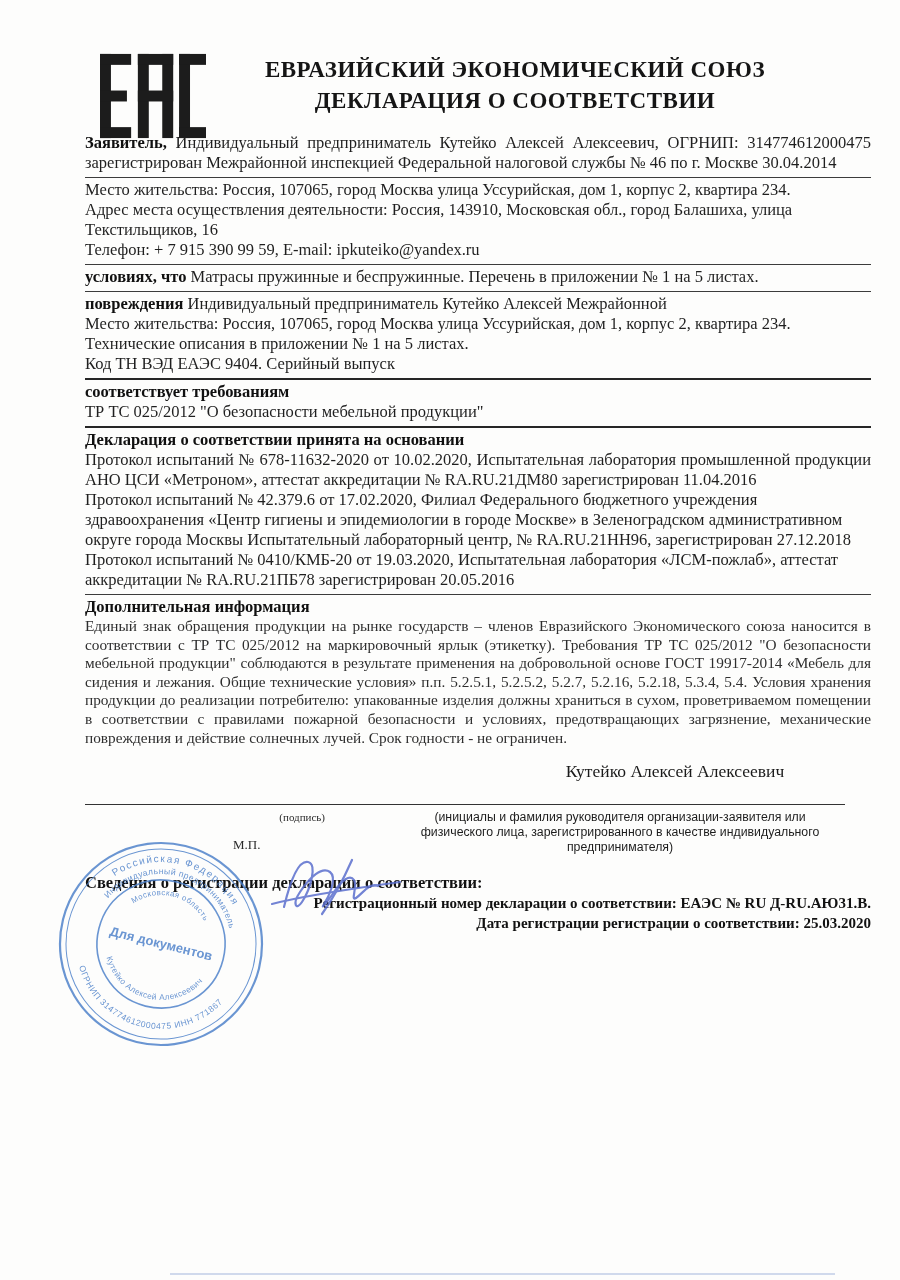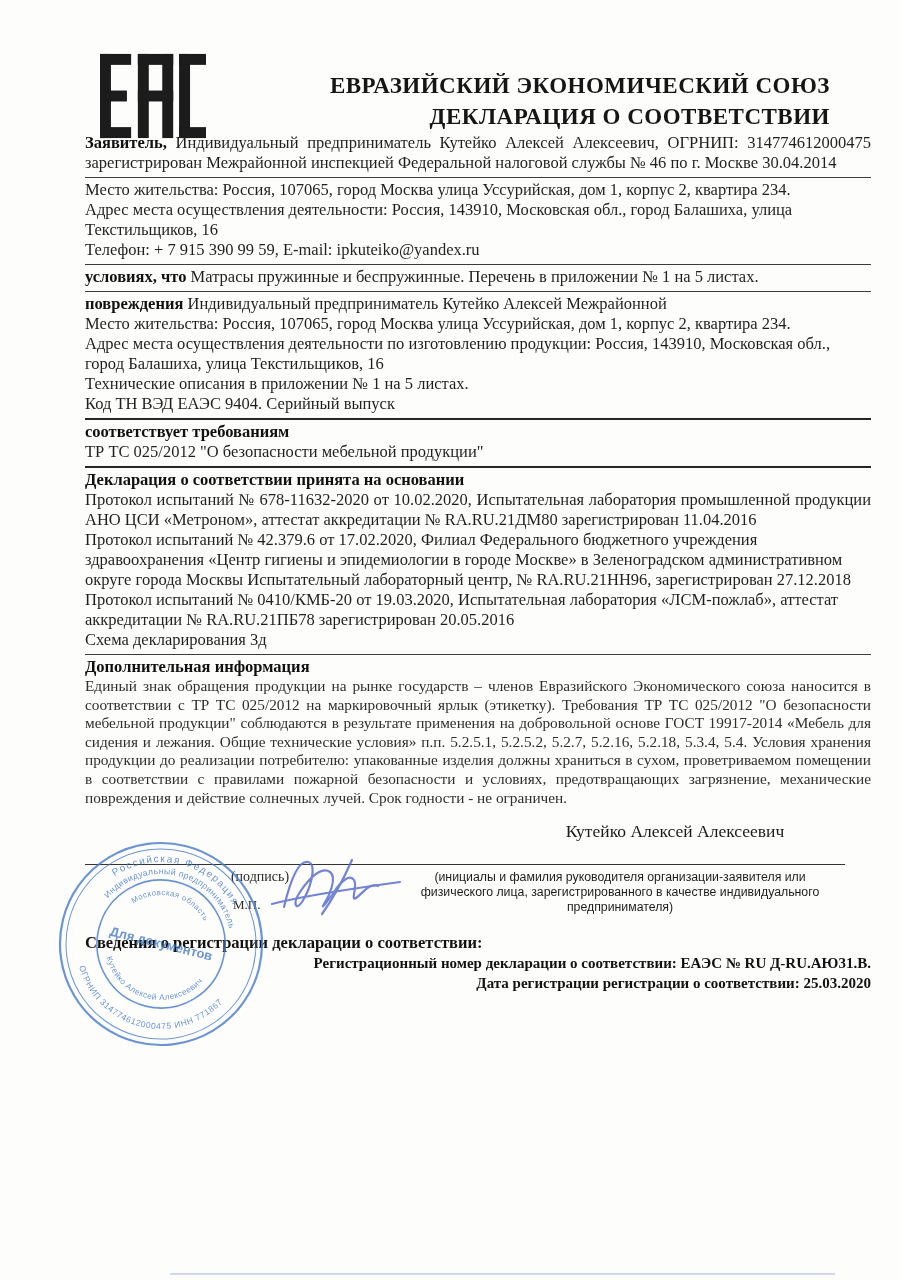--- a/index.html
+++ b/index.html
@@ -5,36 +5,36 @@
   html,body{margin:0;padding:0;background:#e8e8e8;}
   .page{
     position:relative;width:900px;height:1280px;margin:0 auto;
     background:#fdfdfc;overflow:hidden;
     font-family:"Liberation Serif","DejaVu Serif",serif;
     color:#1f1f1f;
   }
   
   .header{position:absolute;top:46px;left:0;right:0;height:100px;}
   .eac-logo{position:absolute;left:100px;top:2px;width:106px;height:96px;}
-  .doc-title{position:absolute;left:200px;right:70px;top:24px;text-align:right;
+  .doc-title{position:absolute;left:200px;right:70px;top:8px;text-align:center;
     font-weight:bold;font-size:23px;line-height:31px;color:#151515;letter-spacing:.5px;}
   
   .content{position:absolute;top:131px;left:85px;width:786px;font-size:16.5px;line-height:20px;}
   .content p{margin:0;}
   .just{text-align:justify;}
   .sec{padding:2px 0 4px 0;}
   .sep{border-top:1.5px solid #3c3c3c;}
   .sep-thick{border-top:2px solid #262626;}
   b.lbl{color:#101010;}
   .addinfo{font-size:15.3px;line-height:18.6px;color:#2e2e2e;}
   .validity{font-weight:bold;font-size:17px;color:#121212;padding:6px 0 2px 0;}
   
   .sigblock{position:relative;height:118px;}
   .sig-line-left{position:absolute;left:0;top:53px;width:345px;border-top:1.5px solid #333;}
-  .sig-caption{position:absolute;left:95px;top:56px;width:160px;text-align:center;font-size:14px;color:#2a2a2a;}
+  .sig-caption{position:absolute;left:80px;top:56px;width:160px;text-align:right;font-size:11px;color:#2a2a2a;}
   .mp{position:absolute;left:148px;top:84px;font-size:13px;color:#2a2a2a;}
   .sig-name{position:absolute;left:400px;top:10px;width:380px;text-align:center;font-size:17.5px;color:#1a1a1a;}
   .sig-line-right{position:absolute;left:305px;top:53px;width:455px;border-top:1.5px solid #333;}
   .name-caption{position:absolute;left:320px;top:59px;width:430px;text-align:center;
     font-family:"Liberation Sans","DejaVu Sans",sans-serif;font-size:12.3px;line-height:15px;color:#1d1d1d;}
   
   .reg{margin-top:4px;}
   .reg-header{font-weight:bold;font-size:16.5px;color:#121212;margin:0 0 0 0;}
   .reg-line{font-weight:bold;font-size:15px;color:#121212;margin-top:26px;text-align:right;}
   .reg-line .val{font-weight:bold;}
@@ -86,36 +86,34 @@
       <p>Телефон: + 7 915 390 99 59, E-mail: ipkuteiko@yandex.ru</p>
     </div>
 
     <div class="sec sep">
       <p><b class="lbl">условиях, что</b> <span>Матрасы пружинные и беспружинные. Перечень в приложении № 1 на 5 листах.</span></p>
     </div>
 
     <div class="sec sep">
       <p><b class="lbl">повреждения</b> <span>Индивидуальный предприниматель Кутейко Алексей Межрайонной</span></p>
       <p>Место жительства: Россия, 107065, город Москва улица Уссурийская, дом 1, корпус 2, квартира 234.</p>
-      <p>Адрес места осуществления деятельности по изготовлению продукции: Россия, 143910, Московская обл., город  Балашиха, улица Текстильщиков, 16</p>
       <p>Технические описания в приложении № 1 на 5 листах.</p>
       <p>Код ТН ВЭД ЕАЭС 9404.  Серийный выпуск</p>
     </div>
 
     <div class="sec sep-thick">
       <p><b class="lbl">соответствует требованиям</b></p>
       <p>ТР ТС 025/2012 "О безопасности мебельной продукции"</p>
     </div>
 
     <div class="sec sep-thick">
       <p><b class="lbl">Декларация о соответствии принята на основании</b></p>
       <p class="just">Протокол испытаний № 678-11632-2020 от 10.02.2020, Испытательная лаборатория промышленной продукции АНО ЦСИ «Метроном», аттестат аккредитации № RA.RU.21ДМ80 зарегистрирован 11.04.2016</p>
       <p>Протокол испытаний № 42.379.6 от 17.02.2020, Филиал Федерального бюджетного учреждения здравоохранения «Центр гигиены и эпидемиологии в городе Москве» в Зеленоградском административном округе города Москвы Испытательный лабораторный центр, № RA.RU.21НН96, зарегистрирован 27.12.2018</p>
       <p>Протокол испытаний № 0410/КМБ-20 от 19.03.2020, Испытательная лаборатория «ЛСМ-пожлаб», аттестат аккредитации № RA.RU.21ПБ78 зарегистрирован 20.05.2016</p>
-      <p>Схема декларирования 3д</p>
     </div>
 
     <div class="sec sep">
       <p><b class="lbl">Дополнительная информация</b></p>
       <p class="addinfo just">Единый знак обращения продукции на рынке государств – членов Евразийского Экономического союза наносится в соответствии с  ТР ТС 025/2012 на маркировочный ярлык (этикетку). Требования ТР ТС 025/2012 "О безопасности мебельной продукции" соблюдаются в результате применения на добровольной основе ГОСТ 19917-2014 «Мебель для сидения и лежания. Общие технические условия» п.п. 5.2.5.1, 5.2.5.2, 5.2.7, 5.2.16, 5.2.18, 5.3.4, 5.4. Условия хранения продукции до реализации потребителю: упакованные изделия должны храниться в сухом, проветриваемом помещении в соответствии с правилами пожарной безопасности и условиях, предотвращающих загрязнение, механические повреждения и действие солнечных лучей.  Срок годности - не ограничен.</p>
     </div>
 
 
     <div class="sigblock">
       <div class="sig-name">Кутейко Алексей Алексеевич</div>

